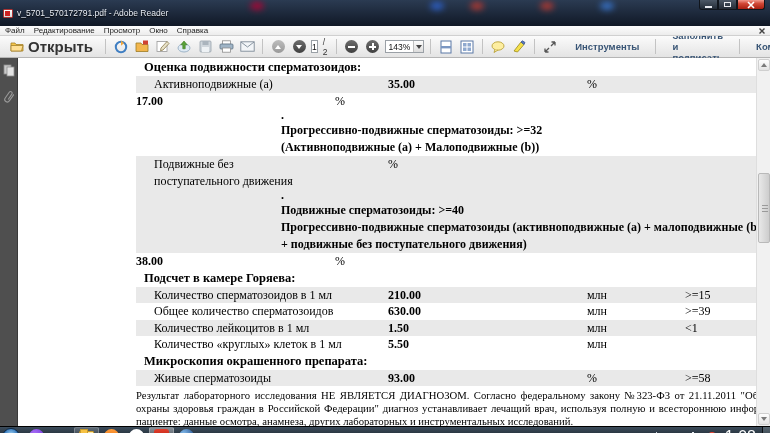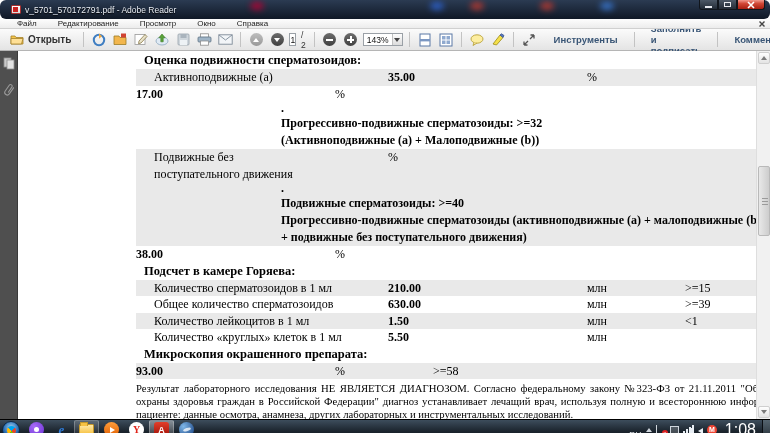--- a/index.html
+++ b/index.html
@@ -1,42 +1,42 @@
 <!DOCTYPE html>
 <html><head>
 <meta charset="utf-8">
 <style>
   * { margin:0; padding:0; box-sizing:border-box; }
   html,body { width:770px; height:433px; overflow:hidden; font-family:"Liberation Sans",sans-serif; }
   #screen { position:relative; width:770px; height:433px; background:#fff; }
 
   
-  .titlebar { position:relative; height:19px; background:linear-gradient(#2b3b52,#101826); overflow:hidden; display:flex; align-items:center; padding-left:11px;border-radius:6px; }
+  .titlebar { position:relative; height:26px; background:linear-gradient(#2b3b52,#101826); overflow:hidden; display:flex; align-items:center; padding-left:3px; }
   .titlebar .blur-dot { position:absolute; top:2px; width:14px; height:8px; border-radius:50%; filter:blur(3px); opacity:.85; }
   .pdf-badge { width:10px; height:9px; background:linear-gradient(#fff,#d8d8d8); border:1px solid #a33; border-radius:1px; position:relative; margin-right:4px; flex:0 0 auto; }
   .pdf-badge::after { content:""; position:absolute; left:1px; top:1px; width:5px; height:5px; background:#c22; }
   .title-text { color:#e8edf5; font-size:8.5px; text-shadow:0 1px 1px #000; white-space:nowrap; }
   .winbtns { position:absolute; right:5px; top:0; display:flex; }
   .winbtn { width:19px; height:10px; border:1px solid #10151c; border-top:none; background:linear-gradient(#4c5866,#222b36); display:flex; align-items:center; justify-content:center; }
   .winbtn.min { border-radius:0 0 0 3px; }
   .winbtn.close { width:28px; background:linear-gradient(#f19a8e,#d14836 40%,#a81e10); border-radius:0 0 3px 0; }
   .glyph-min { width:7px; height:2px; background:#e6e9ee; margin-top:4px; }
   .glyph-max { width:7px; height:5px; border:1px solid #e6e9ee; }
 
   
   .menubar { height:10px; background:linear-gradient(#fdfdfd,#ececec); border-bottom:1px solid #d0d0d0; display:flex; align-items:center; gap:9px; padding-left:5px; font-size:8px; color:#222; position:relative; }
-  .menu-item { cursor:default;margin-left:12px; }
+  .menu-item { cursor:default; }
   .doc-close { position:absolute; right:4px; top:1px; width:8px; height:8px; }
   .doc-close svg { display:block; }
 
   
   .toolbar { height:22px; background:linear-gradient(#fbfbfb,#e4e4e4); border-bottom:1px solid #b5b5b5; display:flex; align-items:center; padding:0 4px; gap:3px; }
   .tb-sep { width:1px; height:15px; background:#c3c3c3; margin:0 3px; flex:0 0 auto; }
   .tb-btn { height:18px; min-width:18px; display:flex; align-items:center; justify-content:center; border-radius:2px; flex:0 0 auto; }
-  .open-btn { display:flex; align-items:center; gap:4px; padding:12px 6px; font-size:10px; font-weight:bold; color:#333; }
+  .open-btn { display:flex; align-items:center; gap:4px; padding:12px 6px; font-size:15px; font-weight:bold; color:#333; }
   .pagebox { width:15px; height:13px; background:#fff; border:1px solid #9aa0a6; font-size:8.5px; text-align:center; line-height:12px; color:#111; }
   .pagetotal { font-size:8.5px; color:#333; margin:0 2px; }
   .zoombox { display:flex; align-items:center; height:13px; border:1px solid #9aa0a6; background:#fff; }
   .zoombox .zv { font-size:8.5px; padding:0 3px; color:#111; }
   .zoombox .dd { width:10px; height:100%; border-left:1px solid #c0c0c0; background:linear-gradient(#fdfdfd,#dcdcdc); display:flex; align-items:center; justify-content:center; }
   .tri-dn { width:0; height:0; border-left:3px solid transparent; border-right:3px solid transparent; border-top:4px solid #444; }
   .tb-spacer { flex:1; }
   .tb-text-btn { font-size:9.5px; font-weight:bold; color:#3a5676; padding:0 10px; height:18px; display:flex; align-items:center; }
   .circle-ic { width:13px; height:13px; border-radius:50%; display:flex; align-items:center; justify-content:center; }
   .circle-dark { background:linear-gradient(#6d6d6d,#3f3f3f); }
@@ -373,20 +373,21 @@
         <div class="row">
           <span class="c-label">Количество «круглых» клеток в 1 мл</span>
           <span class="c-value">5.50</span>
           <span class="c-unit">млн</span>
           <span class="c-ref"></span>
         </div>
 
         <div class="sec-head">Микроскопия окрашенного препарата:</div>
 
         <div class="row gray">
+          <span class="c-label">Живые сперматозоиды</span>
           <span class="c-value">93.00</span>
           <span class="c-unit">%</span>
           <span class="c-ref">&gt;=58</span>
         </div>
 
         <div class="disclaimer">Результат лабораторного исследования НЕ ЯВЛЯЕТСЯ ДИАГНОЗОМ. Согласно федеральному закону №323-ФЗ от 21.11.2011 "Об основах охраны здоровья граждан в Российской Федерации" диагноз устанавливает лечащий врач, используя полную и всестороннюю информацию о пациенте: данные осмотра, анамнеза, других лабораторных и инструментальных исследований.</div>
       </div>
     </div>
 
     <div class="scrollbar">

